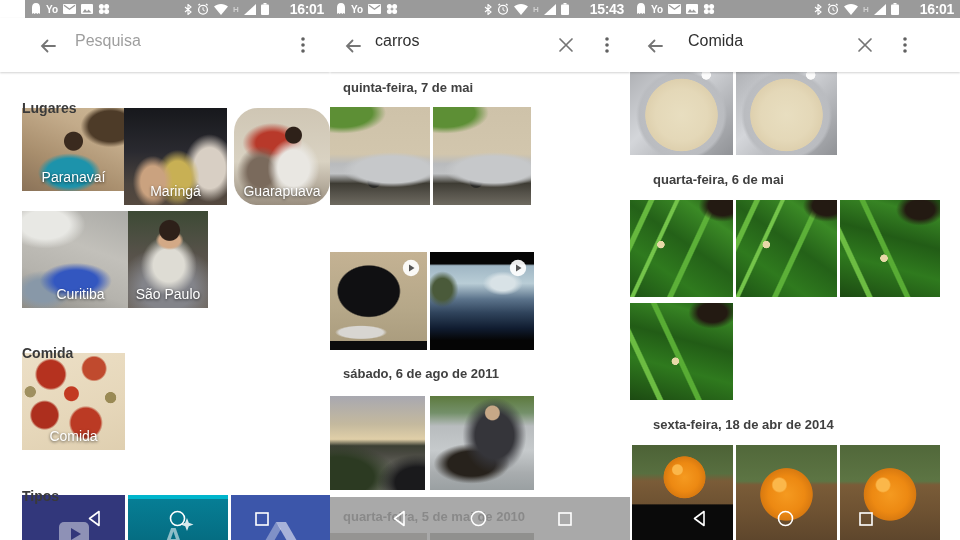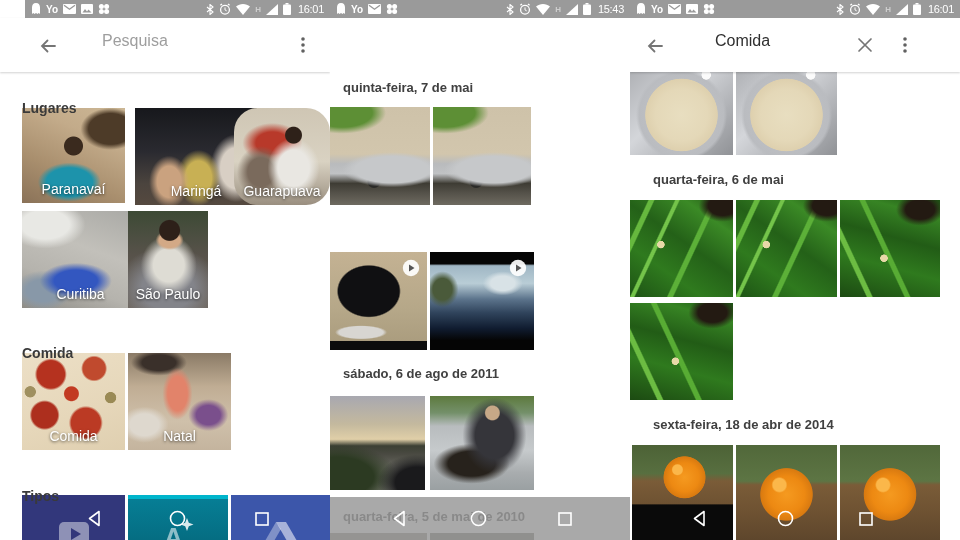--- a/index.html
+++ b/index.html
@@ -6,27 +6,27 @@
   body{font-family:"Liberation Sans", sans-serif;}
   #shot{position:relative;width:960px;height:540px;overflow:hidden;background:#fff;}
   .panel{position:absolute;top:0;height:540px;background:#fff;overflow:hidden;}
   #panel-left{left:0;width:330px;}
   #panel-middle{left:330px;width:300px;}
   #panel-right{left:630px;width:330px;}
 
   .sb{position:absolute;top:0;height:18px;background:#9a9a9a;display:flex;align-items:center;justify-content:space-between;padding:4px 6px;box-sizing:border-box;left:0;right:0;z-index:7;}
   #panel-left .sb{left:25px;}
   .grp{display:flex;align-items:center;gap:5px;}
-  .sb-time{color:#fff;font-size:11px;font-weight:400;margin-left:2px;letter-spacing:-0.3px;}
+  .sb-time{color:#fff;font-size:14px;font-weight:700;margin-left:16px;letter-spacing:-0.3px;}
   .sb-yo{color:#fff;font-size:10px;font-weight:700;}
   .sb-h{color:#cfcfcf;font-size:8px;font-weight:700;}
 
   .appbar{position:absolute;top:18px;height:54px;left:0;right:0;background:#fff;box-shadow:0 1px 2px rgba(0,0,0,0.18);z-index:5;}
   .icon-btn{position:absolute;top:19px;cursor:pointer;}
-  .query{position:absolute;top:14px;font-size:16px;color:#2f2f2f;margin-left:27px;}
+  .query{position:absolute;top:14px;font-size:16px;color:#2f2f2f;}
   .placeholder{color:#9e9e9e;}
 
   .sec-title{position:absolute;font-size:14px;font-weight:700;color:#3a3a3a;z-index:2;margin-top:20px;}
   .date-title{position:absolute;font-size:13px;font-weight:700;color:#404040;z-index:2;}
 
   .tile,.ph{position:absolute;overflow:hidden;z-index:1;}
   .tile-label{position:absolute;left:0;right:0;bottom:6px;text-align:center;color:#fff;font-size:14px;text-shadow:0 1px 3px rgba(0,0,0,0.65);}
   .play{position:absolute;top:7px;right:7px;z-index:2;}
   .navico{position:absolute;z-index:8;}
 
@@ -188,43 +188,40 @@
       <span class="query placeholder" style="left:75px">Pesquisa</span>
       <svg class="icon-btn" style="left:301px" width="4" height="16" viewBox="0 0 4 16" fill="#616161">
           <circle cx="2" cy="2" r="1.8"></circle>
           <circle cx="2" cy="8" r="1.8"></circle>
           <circle cx="2" cy="14" r="1.8"></circle>
         </svg>
     </div>
 
     <span class="sec-title" style="left:22px;top:80px">Lugares</span>
 
-    <div class="tile bg-paranavai" style="left:22px;top:108px;width:103px;height:95px">
+    <div class="tile bg-paranavai" style="left:22px;top:108px;width:103px;height:83px">
       <span class="tile-label">Paranavaí</span>
     </div>
-    <div class="tile bg-maringa" style="left:135px;top:108px;width:122px;height:97px">
+    <div class="tile bg-maringa" style="left:124px;top:108px;width:103px;height:97px">
       <span class="tile-label">Maringá</span>
     </div>
     <div class="tile bg-guarapuava" style="left:234px;top:108px;width:96px;height:97px">
       <span class="tile-label">Guarapuava</span>
     </div>
     <div class="tile bg-curitiba" style="left:22px;top:211px;width:117px;height:97px">
       <span class="tile-label">Curitiba</span>
     </div>
     <div class="tile bg-saopaulo" style="left:128px;top:211px;width:80px;height:97px">
       <span class="tile-label">São Paulo</span>
     </div>
 
     <span class="sec-title" style="left:22px;top:325px">Comida</span>
 
     <div class="tile bg-comida" style="left:22px;top:353px;width:103px;height:97px">
       <span class="tile-label">Comida</span>
-    </div>
-    <div class="tile bg-natal" style="left:128px;top:353px;width:103px;height:97px">
-      <span class="tile-label">Natal</span>
     </div>
 
     <span class="sec-title" style="left:22px;top:468px">Tipos</span>
 
     <div class="tipo tipo-videos" style="left:22px;width:103px">
       <svg width="34" height="28" viewBox="0 0 34 28">
           <rect x="2" y="2" width="30" height="24" rx="5" fill="rgba(255,255,255,0.45)"></rect>
           <path d="M14 8l10 6-10 6z" fill="#32377b"></path>
         </svg>
     </div>
@@ -287,20 +284,34 @@
             <path d="M12 0v11H0z" fill="#fff"></path>
           </svg>
         <svg width="8" height="12" viewBox="0 0 8 12">
             <rect x="2.5" width="3" height="1.6" fill="#fff"></rect>
             <rect y="1.6" width="8" height="10.4" rx="1" fill="#fff"></rect>
           </svg>
         <span class="sb-time">15:43</span>
       </div>
     </div>
 
+    <div class="appbar">
+      <svg class="icon-btn" style="left:14px" width="18" height="18" viewBox="0 0 18 18">
+          <path d="M16 9H3M8.5 3.5L3 9l5.5 5.5" stroke="#757575" stroke-width="1.8" fill="none" stroke-linecap="round"></path>
+        </svg>
+      <span class="query" style="left:45px">carros</span>
+      <svg class="icon-btn" style="left:228px" width="16" height="16" viewBox="0 0 16 16">
+          <path d="M2 2l12 12M14 2L2 14" stroke="#757575" stroke-width="1.7" stroke-linecap="round"></path>
+        </svg>
+      <svg class="icon-btn" style="left:275px" width="4" height="16" viewBox="0 0 4 16" fill="#616161">
+          <circle cx="2" cy="2" r="1.8"></circle>
+          <circle cx="2" cy="8" r="1.8"></circle>
+          <circle cx="2" cy="14" r="1.8"></circle>
+        </svg>
+    </div>
 
     <span class="date-title" style="left:13px;top:80px">quinta-feira, 7 de mai</span>
     <div class="ph bg-car" style="left:0;top:107px;width:100px;height:98px"></div>
     <div class="ph bg-car" style="left:103px;top:107px;width:98px;height:98px"></div>
 
     <div class="ph bg-video-box" style="left:0;top:252px;width:97px;height:98px">
       <span class="play"><svg width="18" height="18" viewBox="0 0 18 18">
             <circle cx="9" cy="9" r="8.2" fill="rgba(255,255,255,0.92)"></circle>
             <path d="M7 5.5v7l5.5-3.5z" fill="#555"></path>
           </svg></span>

